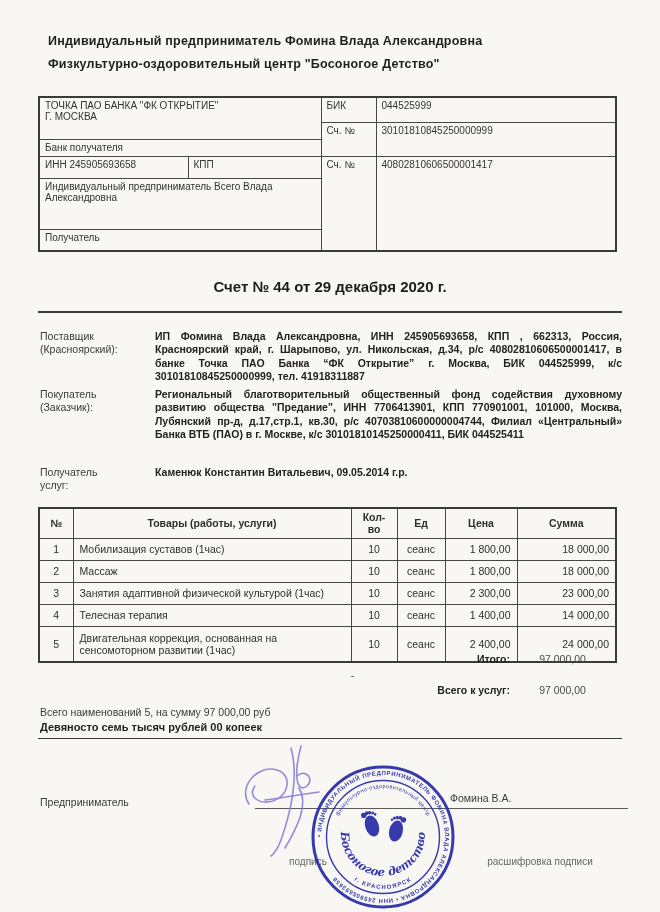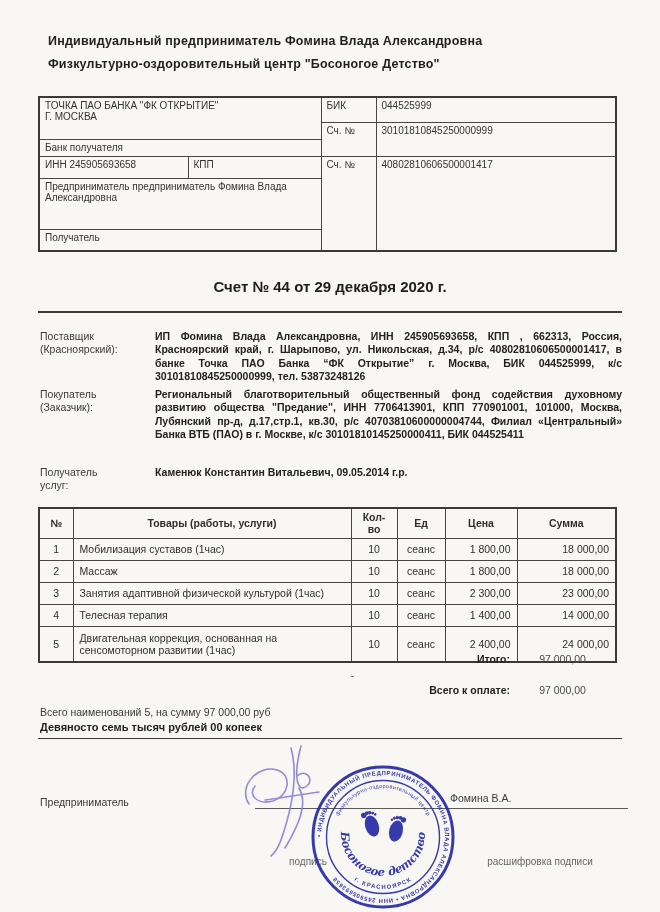--- a/index.html
+++ b/index.html
@@ -106,38 +106,38 @@
       <td colspan="2">Банк получателя</td>
     </tr>
     <tr class="r-d">
       <td>ИНН 245905693658</td>
       <td>КПП</td>
       <td rowspan="3">Сч. №</td>
       <td rowspan="3">40802810606500001417</td>
     </tr>
     <tr class="r-e">
       <td colspan="2">
-        <span>Предприниматель предприниматель Фомина Влада</span><br>
+        <span>Индивидуальный предприниматель Всего Влада</span><br>
         <span>Александровна</span>
       </td>
     </tr>
     <tr class="r-f">
       <td colspan="2">Получатель</td>
     </tr>
   </tbody>
     </table>
 
   <div class="abs title">Счет № 44 от 29 декабря 2020 г.</div>
   <div class="abs title-rule"></div>
 
   <div class="abs party-label" style="top:330px">
     <div>Поставщик</div>
     <div>(Красноярский):</div>
   </div>
-  <div class="abs party-value" style="top:330px">ИП Фомина Влада  Александровна, ИНН 245905693658, КПП , 662313, Россия, Красноярский край, г. Шарыпово, ул. Никольская, д.34, р/с 40802810606500001417, в банке Точка ПАО Банка “ФК Открытие” г. Москва, БИК 044525999, к/с 30101810845250000999, тел. 53873248126</div>
+  <div class="abs party-value" style="top:330px">ИП Фомина Влада  Александровна, ИНН 245905693658, КПП , 662313, Россия, Красноярский край, г. Шарыпово, ул. Никольская, д.34, р/с 40802810606500001417, в банке Точка ПАО Банка “ФК Открытие” г. Москва, БИК 044525999, к/с 30101810845250000999, тел. 41918311887</div>
 
   <div class="abs party-label" style="top:388px">
     <div>Покупатель</div>
     <div>(Заказчик):</div>
   </div>
   <div class="abs party-value" style="top:388px">Региональный благотворительный общественный фонд содействия духовному развитию общества "Предание", ИНН 7706413901, КПП 770901001, 101000, Москва, Лубянский пр-д, д.17,стр.1, кв.30,  р/с 40703810600000004744, Филиал «Центральный» Банка ВТБ (ПАО) в г. Москве, к/с 30101810145250000411, БИК 044525411</div>
 
   <div class="abs party-label" style="top:466px">
     <div>Получатель</div>
     <div>услуг:</div>
@@ -207,21 +207,21 @@
 
   <div class="abs totals">
     <div class="trow">
       <span class="tlabel">Итого:</span>
       <span class="tvalue">97 000,00</span>
     </div>
     <div class="trow">
       <span class="tvalue">-</span>
     </div>
     <div class="trow">
-      <span class="tlabel">Всего к оплате:</span>
+      <span class="tlabel">Всего к услуг:</span>
       <span class="tvalue">97 000,00</span>
     </div>
   </div>
 
   <div class="abs sum1">Всего наименований 5, на сумму 97 000,00 руб</div>
   <div class="abs sum2">Девяносто семь тысяч рублей 00 копеек</div>
   <div class="abs amount-rule"></div>
 
   <div class="abs role">Предприниматель</div>
   <div class="abs sig-line"></div>

